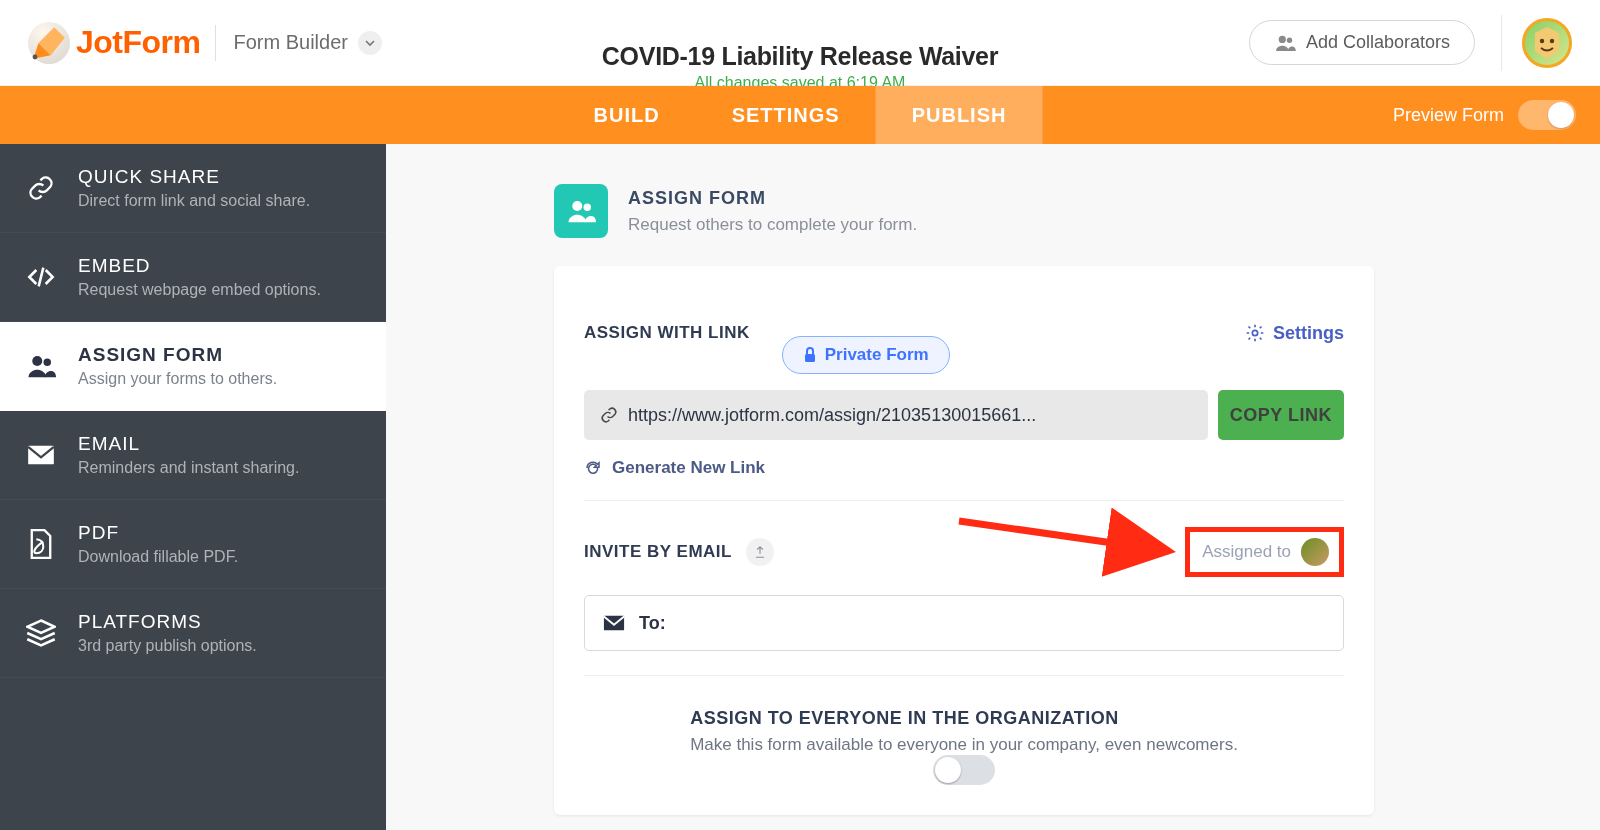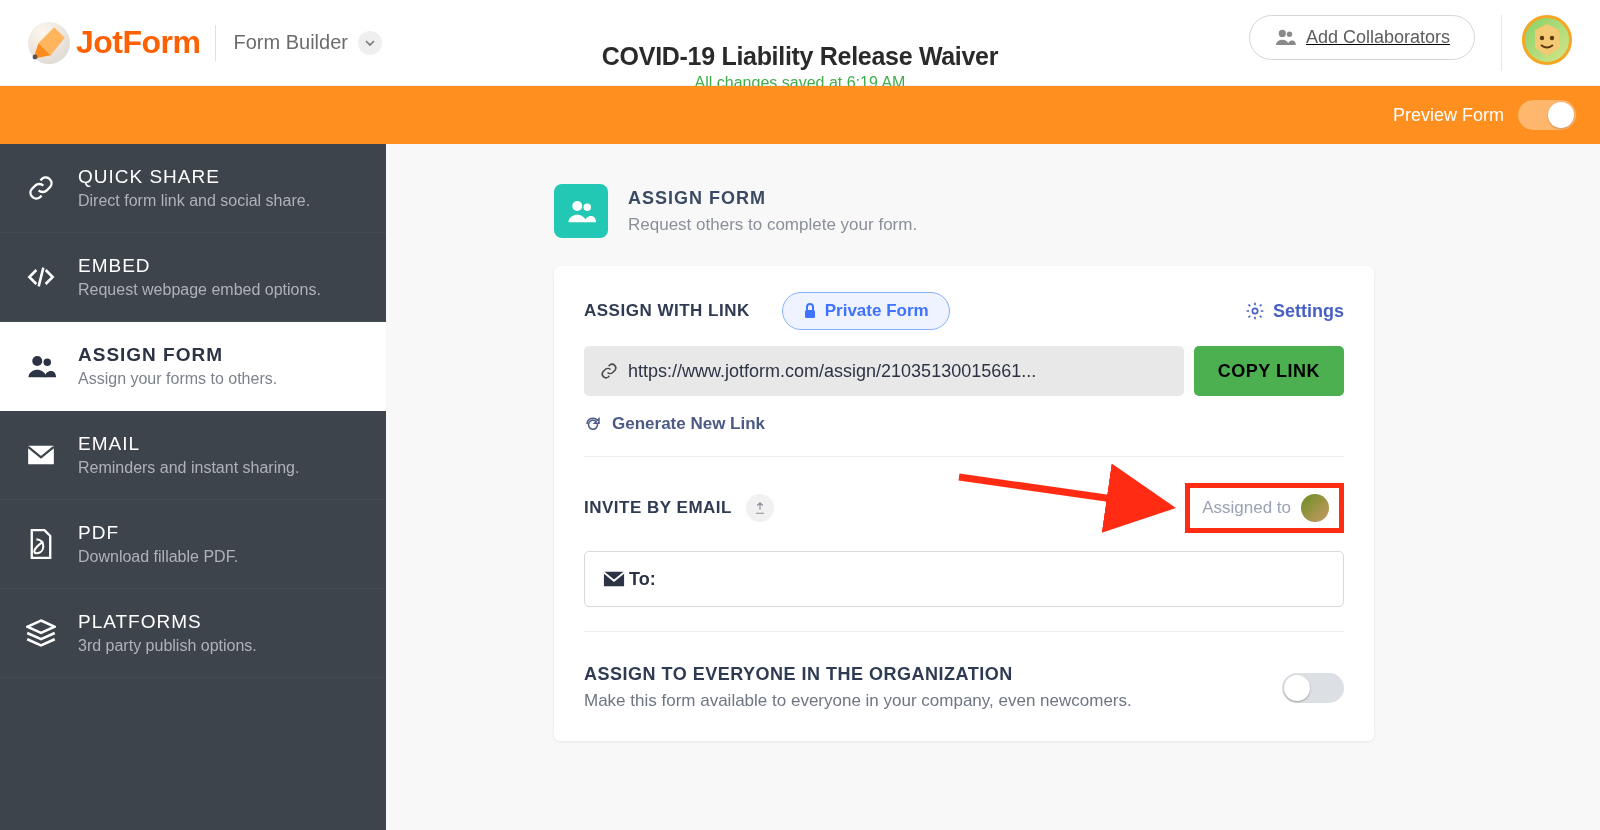--- a/index.html
+++ b/index.html
@@ -13,21 +13,21 @@
 .logo-text .jot { color:#ff6100; }
 .vdiv { width:1px; height:36px; background:#e0e0e0; margin:0 18px 0 14px; }
 .mode-select { display:flex; align-items:center; gap:10px; color:#6c6c6c; font-size:20px; cursor:pointer; }
 .chev-circle { width:24px; height:24px; border-radius:50%; background:#efefef; display:flex; align-items:center; justify-content:center; }
 .chev-circle svg { width:10px; height:10px; }
 
 .title-block { position:absolute; left:50%; top:50%; transform:translate(-50%,-50%); text-align:center; }
 .title-block h1 { font-size:25px; font-weight:700; color:#2a2a2a; letter-spacing:-0.3px;margin-top:48px;}
 .title-block .saved { font-size:16px; color:#3fae49; margin-top:3px; }
 
-.right-header { margin-left:auto; display:flex; align-items:flex-start; gap:20px;text-decoration:underline; }
+.right-header { margin-left:auto; display:flex; align-items:center; gap:20px; }
 .collab-btn { border:1px solid #d6d6d6; background:#fff; color:#5c5c5c; border-radius:26px; padding:11px 24px; font-size:18px; display:flex; align-items:center; gap:10px; cursor:pointer;}
 .right-sep { width:1px; height:56px; background:#e7e7e7; margin-left:6px; }
 .avatar-top { width:50px; height:50px; border-radius:50%; border:3px solid #f5a623; background: linear-gradient(135deg,#87d068,#d7e68a); display:flex; align-items:center; justify-content:center; }
 .avatar-top svg{ width:36px; height:36px;}
 
 
 .nav { height:58px; background:#ff8f1f; display:flex; align-items:stretch; position:relative; color:#fff; }
 .nav-tabs { position:absolute; left:50%; transform:translateX(-50%); display:flex; height:100%; }
 .nav-tab { display:flex; align-items:center; padding:0 36px; font-size:20px; font-weight:600; letter-spacing:1px; cursor:pointer; }
 .nav-tab.active { background: rgba(255,255,255,0.28); }
@@ -55,46 +55,46 @@
 .page-head .sq { width:54px; height:54px; border-radius:8px; background:#22c8b3; display:flex; align-items:center; justify-content:center; }
 .page-head .sq svg { width:30px; height:30px; color:#fff;}
 .page-head .tx .h { font-size:18px; font-weight:700; color:#3b4a63; letter-spacing:1px;}
 .page-head .tx .s { color:#8a8f99; font-size:17px; margin-top:6px;}
 
 .card { background:#fff; border-radius:6px; box-shadow:0 1px 3px rgba(0,0,0,0.08); padding:26px 30px 30px 30px; }
 .row1 { display:flex; align-items:center; justify-content:space-between; margin-bottom:16px;}
 .row1 .left { display:flex; align-items:center; gap:32px; }
 .sec-title { font-size:17px; font-weight:800; color:#2f3b52; letter-spacing:0.5px;}
 
-.pill { border:1.5px solid #86b2ff; background:#eef3ff; color:#3e72ff; border-radius:30px; padding:8px 20px; display:flex; align-items:center; gap:8px; font-size:17px; font-weight:600; cursor:pointer;}
+.pill { border:1.5px solid #86b2ff; background:#eef3ff; color:#3e72ff; border-radius:30px; padding:8px 20px; display:flex; align-items:center; gap:8px; font-size:17px; font-weight:600; cursor:pointer;margin-top:44px;}
 .settings-link { display:flex; align-items:center; gap:8px; color:#4860c4; font-size:18px; font-weight:600; cursor:pointer;}
 
 .url-row { display:flex; gap:10px; margin-bottom:14px;}
 .url-box { flex:1; background:#e8e8e8; border-radius:5px; display:flex; align-items:center; gap:10px; padding:0 16px; height:50px; color:#354052; font-size:18px; overflow:hidden;}
 .url-box span.urltxt { white-space:nowrap; overflow:hidden; text-overflow:ellipsis; color:#2c3344;}
-.copy-btn { background:#4caf50; color:#000000; border:none; border-radius:5px; padding:0 24px; height:50px; font-size:18px; font-weight:700; letter-spacing:0.5px; cursor:pointer; white-space:nowrap;}
+.copy-btn { background:#4caf50; color:#404040; border:none; border-radius:5px; padding:0 12px; height:50px; font-size:18px; font-weight:700; letter-spacing:0.5px; cursor:pointer; white-space:nowrap;}
 
 .gen-link { display:flex; align-items:center; gap:10px; color:#4c5a86; font-size:17px; font-weight:600; cursor:pointer; padding:4px 0 22px 0; border-bottom:1px solid #eee; }
 
 .invite-row { display:flex; align-items:center; justify-content:space-between; padding:26px 0 18px 0; position:relative;}
 .invite-left { display:flex; align-items:center; gap:14px;}
 .circ { width:28px; height:28px; border-radius:50%; background:#f1f1f1; display:flex; align-items:center; justify-content:center;}
 .assigned-box { border:5px solid #ff2b12; padding:6px 10px 6px 12px; display:flex; align-items:center; gap:10px; }
 .assigned-box .lbl { color:#9aa2b3; font-size:17px;}
 .mini-ava { width:28px; height:28px; border-radius:50%; background:linear-gradient(135deg,#6b8e23,#c99a66);}
 
 .arrow-annot { position:absolute; left:370px; top:10px; width:230px; height:54px; }
 .arrow-annot svg { width:100%; height:100%; overflow:visible;}
 
-.email-box { border:1px solid #d7d9de; border-radius:5px; height:56px; display:flex; align-items:center; gap:4px; padding:0 18px;}
+.email-box { border:1px solid #d7d9de; border-radius:5px; height:56px; display:flex; align-items:center; gap:14px; padding:0 18px;}
 .email-box .to { font-weight:600; color:#2c3344; font-size:18px;}
 .email-box input { border:none; outline:none; flex:1; font-size:18px; color:#888; background:transparent;}
 .email-box input::placeholder { color:#9aa0af; }
 
-.org-row { display:flex; justify-content:space-between; align-items:center; padding:32px 0 0 0; margin-top:24px; border-top:1px solid #eee;}
+.org-row { display:flex; justify-content:space-between; align-items:center; padding:32px 0 0 0; margin-top:24px; border-top:1px solid #eee;flex-direction:column;}
 .org-row .tl { font-size:18px; font-weight:800; color:#2f3b52; letter-spacing:0.5px;}
 .org-row .ds { color:#6f7683; font-size:17px; margin-top:6px;}
 .track { width:62px; height:30px; border-radius:30px; background:#dcdfe4; position:relative; cursor:pointer;}
 .track .kn { width:26px; height:26px; border-radius:50%; background:#fff; box-shadow:0 1px 2px rgba(0,0,0,0.3); position:absolute; top:2px; left:2px;}
 
 svg { display:block; }
 </style>
 </head>
 <body>
 
@@ -140,20 +140,31 @@
           <path d="M6 8 L18 2 L30 8 L30 26 L18 34 L6 26 Z" fill="#f4c974"></path>
           <circle cx="13" cy="16" r="2.2" fill="#5a3a11"></circle>
           <circle cx="23" cy="16" r="2.2" fill="#5a3a11"></circle>
           <path d="M12 23 Q18 28 24 23" stroke="#5a3a11" stroke-width="2" fill="none"></path>
         </svg>
     </div>
   </div>
 </div>
 
 <div class="nav">
+  <div class="nav-tabs">
+    <div class="nav-tab">
+        <span>BUILD</span>
+      </div>
+    <div class="nav-tab">
+        <span>SETTINGS</span>
+      </div>
+    <div class="nav-tab active">
+        <span>PUBLISH</span>
+      </div>
+  </div>
   <div class="nav-right">
     <span class="preview-label">Preview Form</span>
     <div class="toggle">
         <div class="knob"></div>
       </div>
   </div>
 </div>
 
 <div class="body">
   <div class="sidebar">

